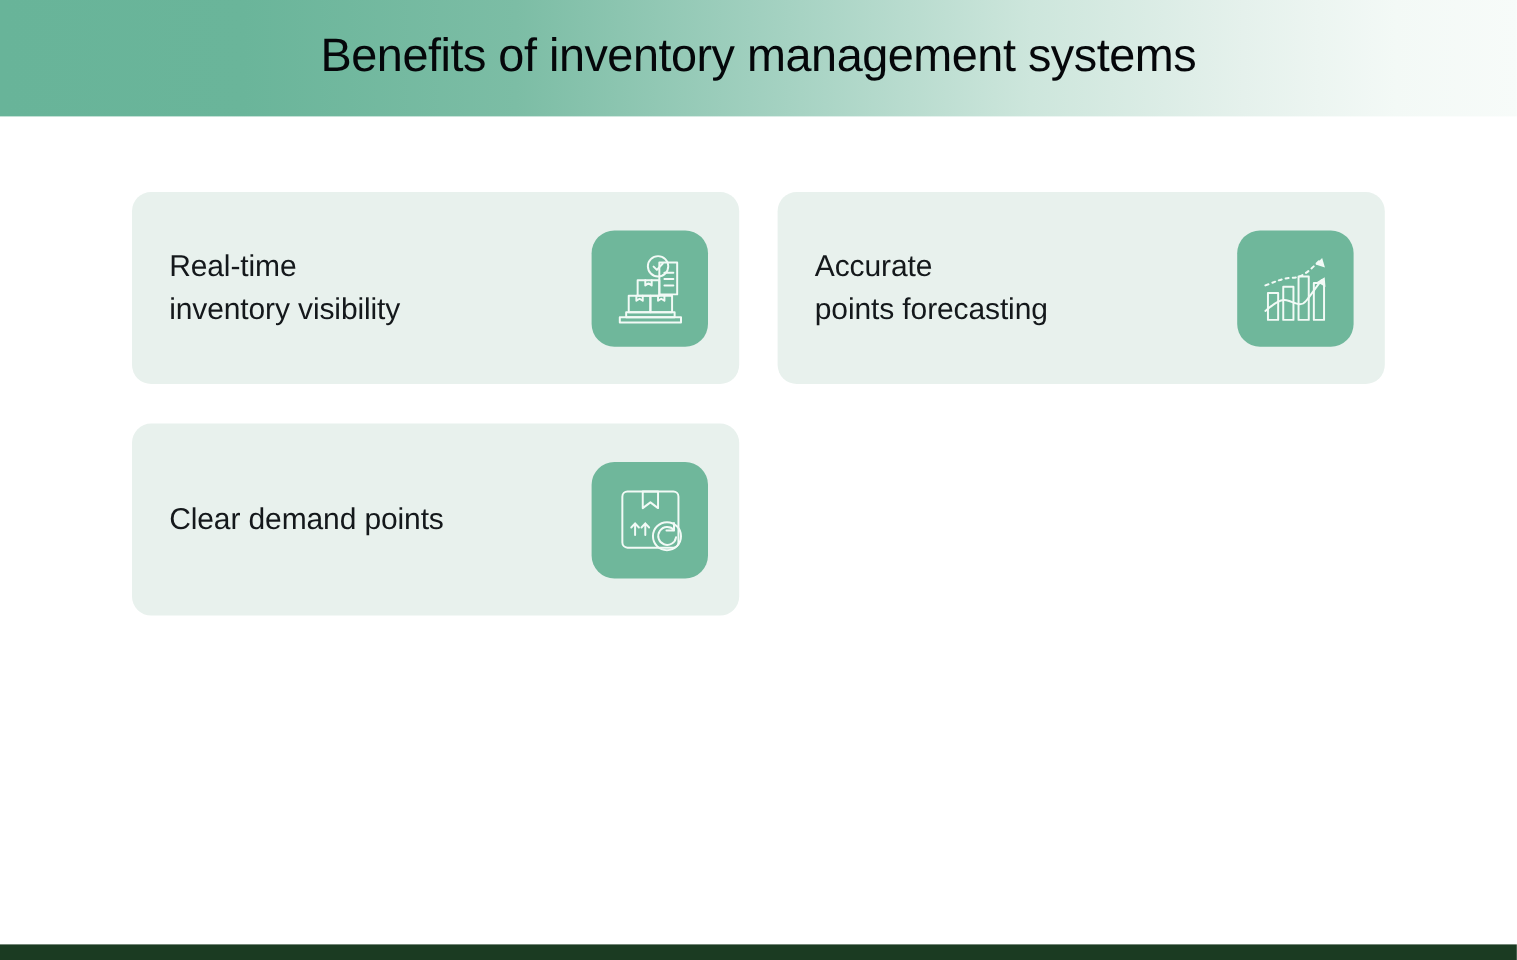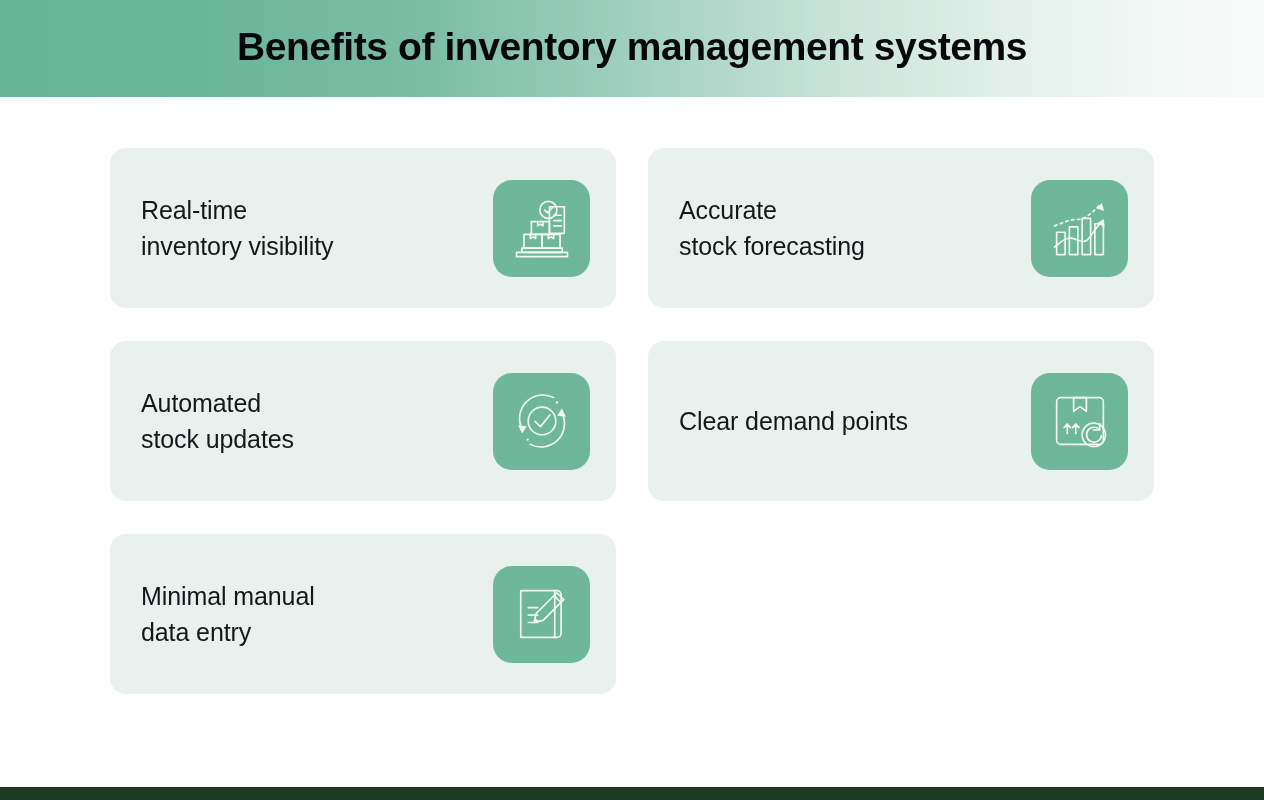--- a/index.html
+++ b/index.html
@@ -32,34 +32,34 @@
         #e5f1ec 82%,
         #f3f9f6 92%,
         #f7fbf9 100%);
     display: flex;
     align-items: center;
     justify-content: center;
     box-sizing: border-box;
   }
   .header-title {
     font-size: 39px;
-    font-weight: bold;
+    font-weight: normal;
     color: #05070a;
     letter-spacing: -0.4px;
     white-space: nowrap;
     line-height: 1;
     margin: 0;
     padding-bottom: 4px;
   }
 
   
   .card-grid {
     position: absolute;
     left: 110px;
-    top: 148px;
+    top: 160px;
     width: 1044px;
     display: grid;
     grid-template-columns: 506px 506px;
     column-gap: 32px;
     row-gap: 33px;
   }
   .benefit-card {
     position: relative;
     height: 160px;
     background: #e8f1ed;
@@ -147,57 +147,38 @@
         <path d="M43 20 h7 M43 25 h7 M43 30 h7"></path>
 
         <circle cx="38" cy="15" r="8"></circle>
         <path d="M34.5 15.2 l2.6 2.6 l4.6-5"></path>
       </svg>
     </div>
   </div>
 
   <div class="benefit-card">
     <div class="card-label">Accurate
-stock forecasting</div>
+points forecasting</div>
     <div class="icon-tile">
       <svg viewBox="0 0 64 64">
 
         <rect x="10" y="36" width="8" height="21"></rect>
         <rect x="22" y="31" width="8" height="26"></rect>
         <rect x="34" y="23" width="8" height="34"></rect>
         <rect x="46" y="28" width="8" height="29"></rect>
 
         <path d="M8 30 C16 27 22 24 29 24 C37 24 43 18 50 11" stroke-dasharray="2.4 3.2"></path>
         <path class="solid" d="M52.5 8.5 l2.2 7.4 l-7.3-2.4 z"></path>
 
         <path d="M8 50 C15 44 20 40 26 42 C32 44 36 47 40 42 C44 37 48 31 52 26"></path>
         <path class="solid" d="M54.5 23.5 l0.6 7.7 l-6.6-4 z"></path>
       </svg>
     </div>
   </div>
 
-  <div class="benefit-card">
-    <div class="card-label">Automated
-stock updates</div>
-    <div class="icon-tile">
-      <svg viewBox="0 0 64 64">
-
-        <path d="M13 39 A22 22 0 0 1 43 10"></path>
-        <path class="solid" d="M9.5 36 l8.2 0.9 l-4.4 6.9 z"></path>
-        <path d="M51 25 A22 22 0 0 1 21 54"></path>
-        <path class="solid" d="M54.5 28 l-8.2-0.9 l4.4-6.9 z"></path>
-
-        <circle class="solid" cx="46" cy="14.5" r="1.1"></circle>
-        <circle class="solid" cx="18.5" cy="49.5" r="1.1"></circle>
-
-        <circle cx="32" cy="32" r="13"></circle>
-        <path d="M25.5 32.3 l5 5 l9-11"></path>
-      </svg>
-    </div>
-  </div>
 
 
   <div class="benefit-card">
     <div class="card-label">Clear demand points</div>
     <div class="icon-tile">
       <svg viewBox="0 0 64 64">
 
         <rect x="10" y="10" width="44" height="44" rx="4"></rect>
 
         <path d="M26 10 h12 v13 l-6-4.5 l-6 4.5 z"></path>
@@ -205,34 +186,16 @@
         <path d="M20 44 v-9 M20 35 l-3 3.2 M20 35 l3 3.2"></path>
         <path d="M28 44 v-9 M28 35 l-3 3.2 M28 35 l3 3.2"></path>
 
         <circle cx="45" cy="45" r="11"></circle>
         <path d="M50.5 40.3 a7 7 0 1 0 1.6 5.6"></path>
         <path d="M50.5 34.6 v5.9 h-5.9"></path>
       </svg>
     </div>
   </div>
 
-  <div class="benefit-card">
-    <div class="card-label">Minimal manual
-data entry</div>
-    <div class="icon-tile">
-      <svg viewBox="0 0 64 64">
-
-        <path d="M12 10 h34 a4 4 0 0 1 4 4 v36 a4 4 0 0 1 -4 4 H12 z"></path>
-
-        <path d="M44 10 v44"></path>
-
-        <path d="M19 26 h9 M19 33 h9 M19 40 h9"></path>
-
-        <path d="M46 12 l6.5 6.5 L33 38 l-8.4 1.9 L26.5 31.5 z"></path>
-        <path d="M43.3 14.7 l6.5 6.5"></path>
-        <path d="M24.6 39.9 l4.2-1 l-3.2-3.2 z" class="solid"></path>
-      </svg>
-    </div>
-  </div>
 
 </div>
 
 <div class="footer-bar"></div>
 
 </body></html>

